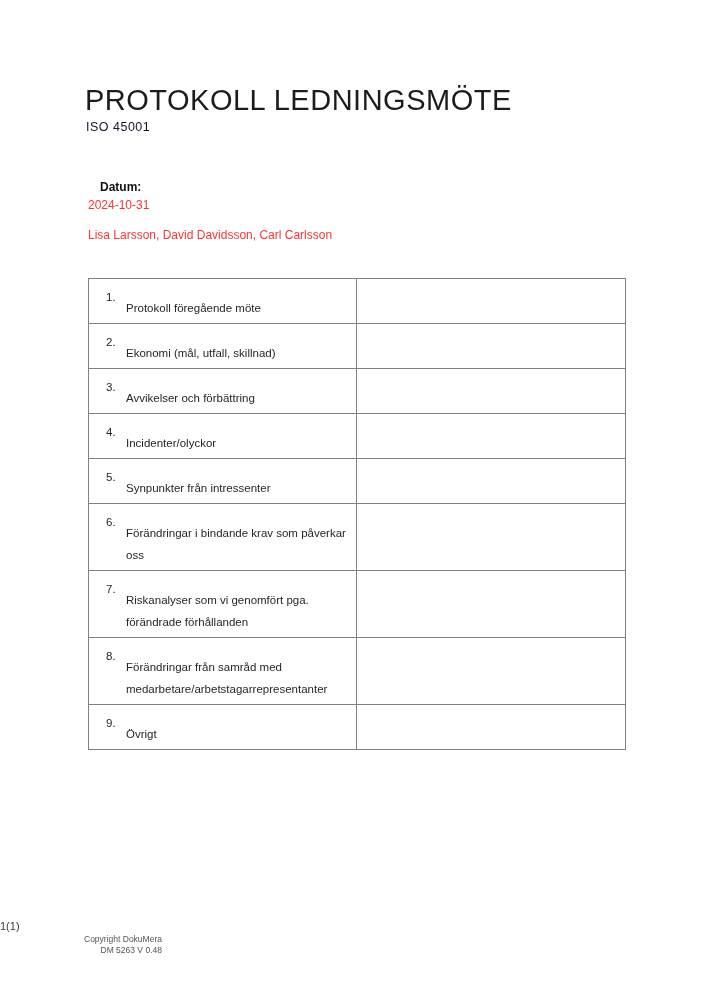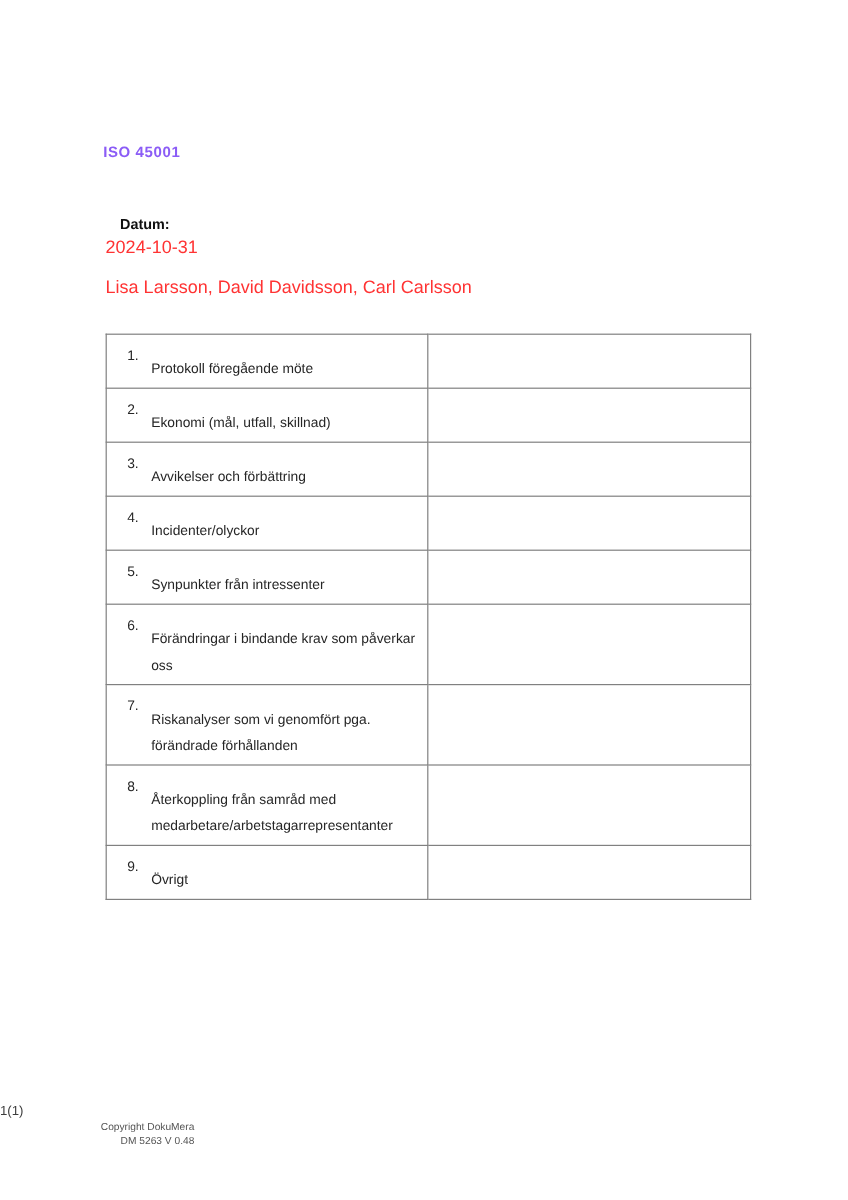--- a/index.html
+++ b/index.html
@@ -11,25 +11,25 @@
     color:#262626;
     overflow:hidden;
   }
   .doc-title{
     position:absolute;left:85px;top:84px;
     font-size:29px;font-weight:400;letter-spacing:0.5px;
     color:#1c1c1c;white-space:nowrap;
   }
   .doc-subtitle{
     position:absolute;left:86px;top:120px;
-    font-size:12.5px;color:#8b5cf6;letter-spacing:0.5px;font-weight:bold;
+    font-size:12.5px;color:#0f172a;letter-spacing:0.5px;
   }
   .meta{position:absolute;left:88px;top:180px;width:420px;}
   .meta-label{font-size:12px;font-weight:700;color:#111111;margin:0 0 4px 12px;}
-  .meta-value{font-size:15px;color:#ff3333;margin:0 0 16px 0;}
+  .meta-value{font-size:12px;color:#ff3333;margin:0 0 16px 0;}
   .agenda-table{
     position:absolute;left:88px;top:278px;
     width:535px;border-collapse:collapse;table-layout:fixed;
   }
   .agenda-table td{
     border:1px solid #808080;
     vertical-align:top;
     padding:0;
   }
   .cell-topic{width:267px;}
@@ -51,20 +51,21 @@
   .footer-info{
     position:absolute;left:84px;top:934px;
     font-size:8.5px;line-height:11px;color:#555555;text-align:right;
   }
 </style>
 </head>
 <body>
 
 <div class="page">
 
+  <div class="doc-title">PROTOKOLL LEDNINGSMÖTE</div>
   <div class="doc-subtitle">ISO 45001</div>
 
   <div class="meta">
     <div class="meta-label">Datum:</div>
     <div class="meta-value">2024-10-31</div>
     <div class="meta-value">Lisa Larsson, David Davidsson, Carl Carlsson</div>
   </div>
 
   <table class="agenda-table">
     <tbody>
@@ -128,21 +129,21 @@
             <span class="topic-number">7.</span>
             <span class="topic-text">Riskanalyser som vi genomfört pga. förändrade förhållanden</span>
           </div>
         </td>
         <td class="cell-note"></td>
       </tr>
       <tr class="row-m">
         <td class="cell-topic">
           <div class="topic-inner">
             <span class="topic-number">8.</span>
-            <span class="topic-text">Återkoppling från samråd med medarbetare/arbetstagarrepresentanter</span>
+            <span class="topic-text">Förändringar från samråd med medarbetare/arbetstagarrepresentanter</span>
           </div>
         </td>
         <td class="cell-note"></td>
       </tr>
       <tr class="row-last">
         <td class="cell-topic">
           <div class="topic-inner">
             <span class="topic-number">9.</span>
             <span class="topic-text">Övrigt</span>
           </div>

